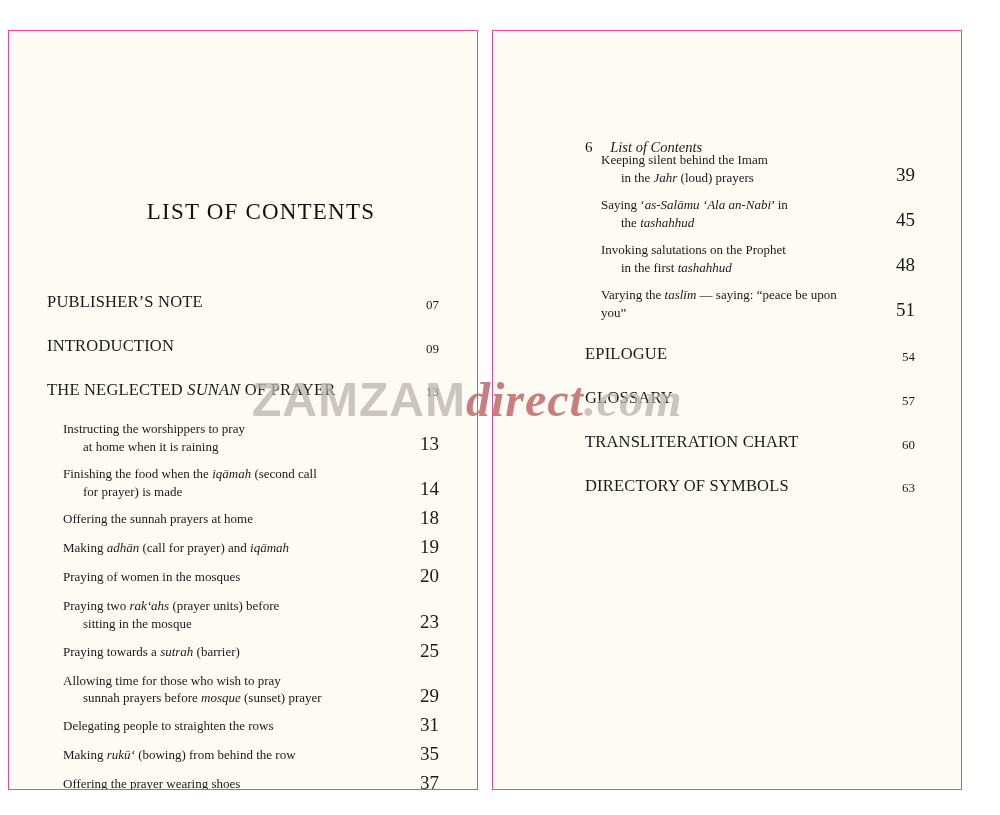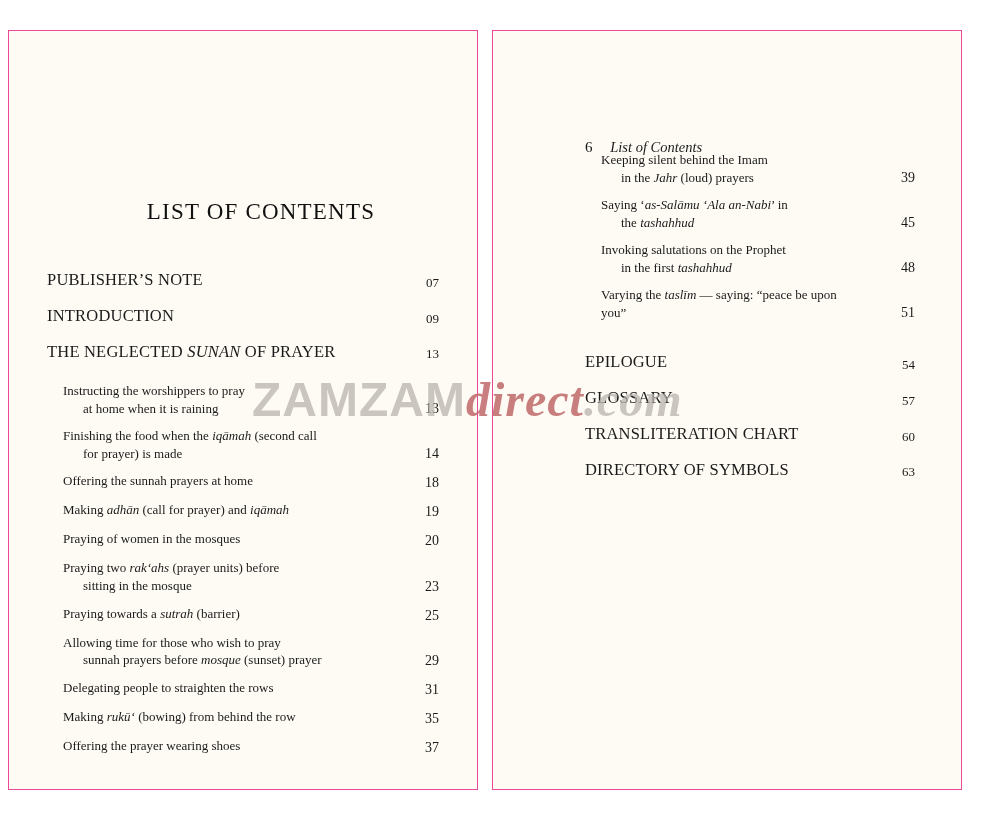--- a/index.html
+++ b/index.html
@@ -89,34 +89,35 @@
     bottom: 0;
     text-align: right;
     width: 40px;
   }
   .row.major .txt {
     font-size: 16.5px;
     letter-spacing: 0.2px;
   }
   .row.major {
     margin-bottom: 14px;
+    margin-top: 22px;
   }
   .row.major .pg {
     font-size: 13px;
   }
   .row.sub {
     margin-left: 16px;
     margin-bottom: 10px;
   }
   .row.sub .txt {
     font-size: 13px;
     line-height: 1.35;
   }
   .row.sub .pg {
-    font-size: 14px;
+    font-size: 19px;
   }
   .row .txt .ind {
     display: block;
     padding-left: 20px;
   }
   i {
     font-style: italic;
   }
   .gap-top {
     margin-top: 20px;

